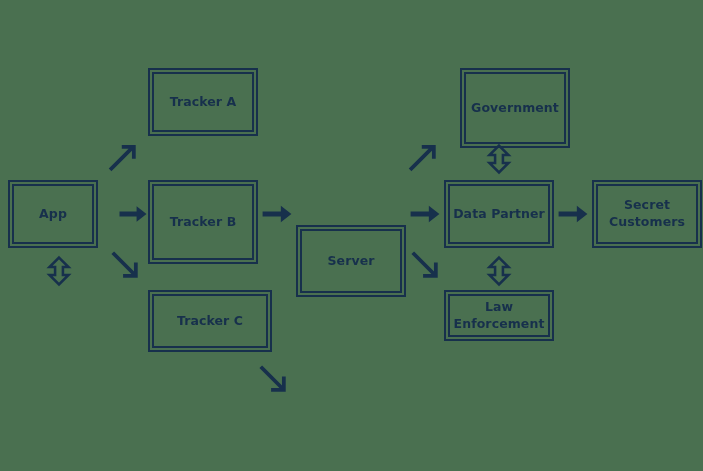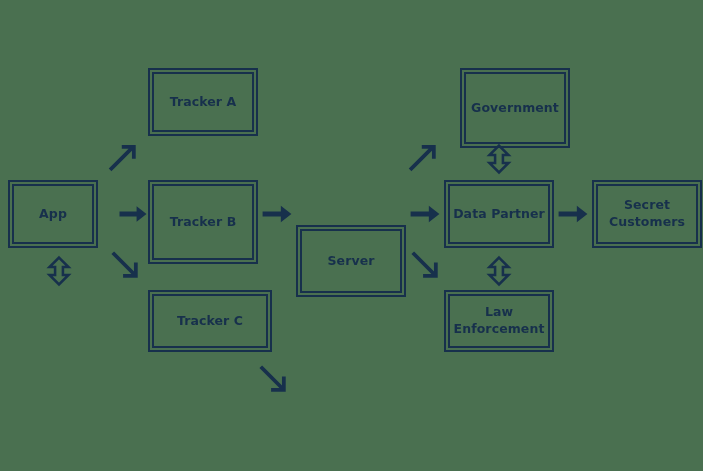--- a/index.html
+++ b/index.html
@@ -76,21 +76,21 @@
     <div class="node" style="left: 444px; top: 180px; width: 110px; height: 68px;">
       <div class="label">Data Partner</div>
     </div>
     <div class="node" style="left: 592px; top: 180px; width: 110px; height: 68px;">
       <div class="label">Secret
 Customers</div>
     </div>
     <div class="node" style="left: 148px; top: 290px; width: 124px; height: 62px;">
       <div class="label">Tracker C</div>
     </div>
-    <div class="node" style="left: 444px; top: 290px; width: 110px; height: 62px; justify-content: center;">
+    <div class="node" style="left: 444px; top: 290px; width: 110px; height: 51px; justify-content: center;">
       <div class="label">Law
 Enforcement</div>
     </div>
     <div class="conn" style="left: 118px; top: 198px; width: 30px; height: 32px;"><span><svg width="30" height="32" viewBox="0 0 100 100">
           <path d="M5 42 H62 V24 L95 50 L62 76 V58 H5 Z" fill="#17304c"></path>
         </svg></span></div>
     <div class="conn" style="left: 258px; top: 198px; width: 38px; height: 32px;"><span><svg width="38" height="32" viewBox="0 0 100 100">
           <path d="M5 42 H62 V24 L95 50 L62 76 V58 H5 Z" fill="#17304c"></path>
         </svg></span></div>
     <div class="conn" style="left: 406px; top: 198px; width: 38px; height: 32px;"><span><svg width="38" height="32" viewBox="0 0 100 100">

